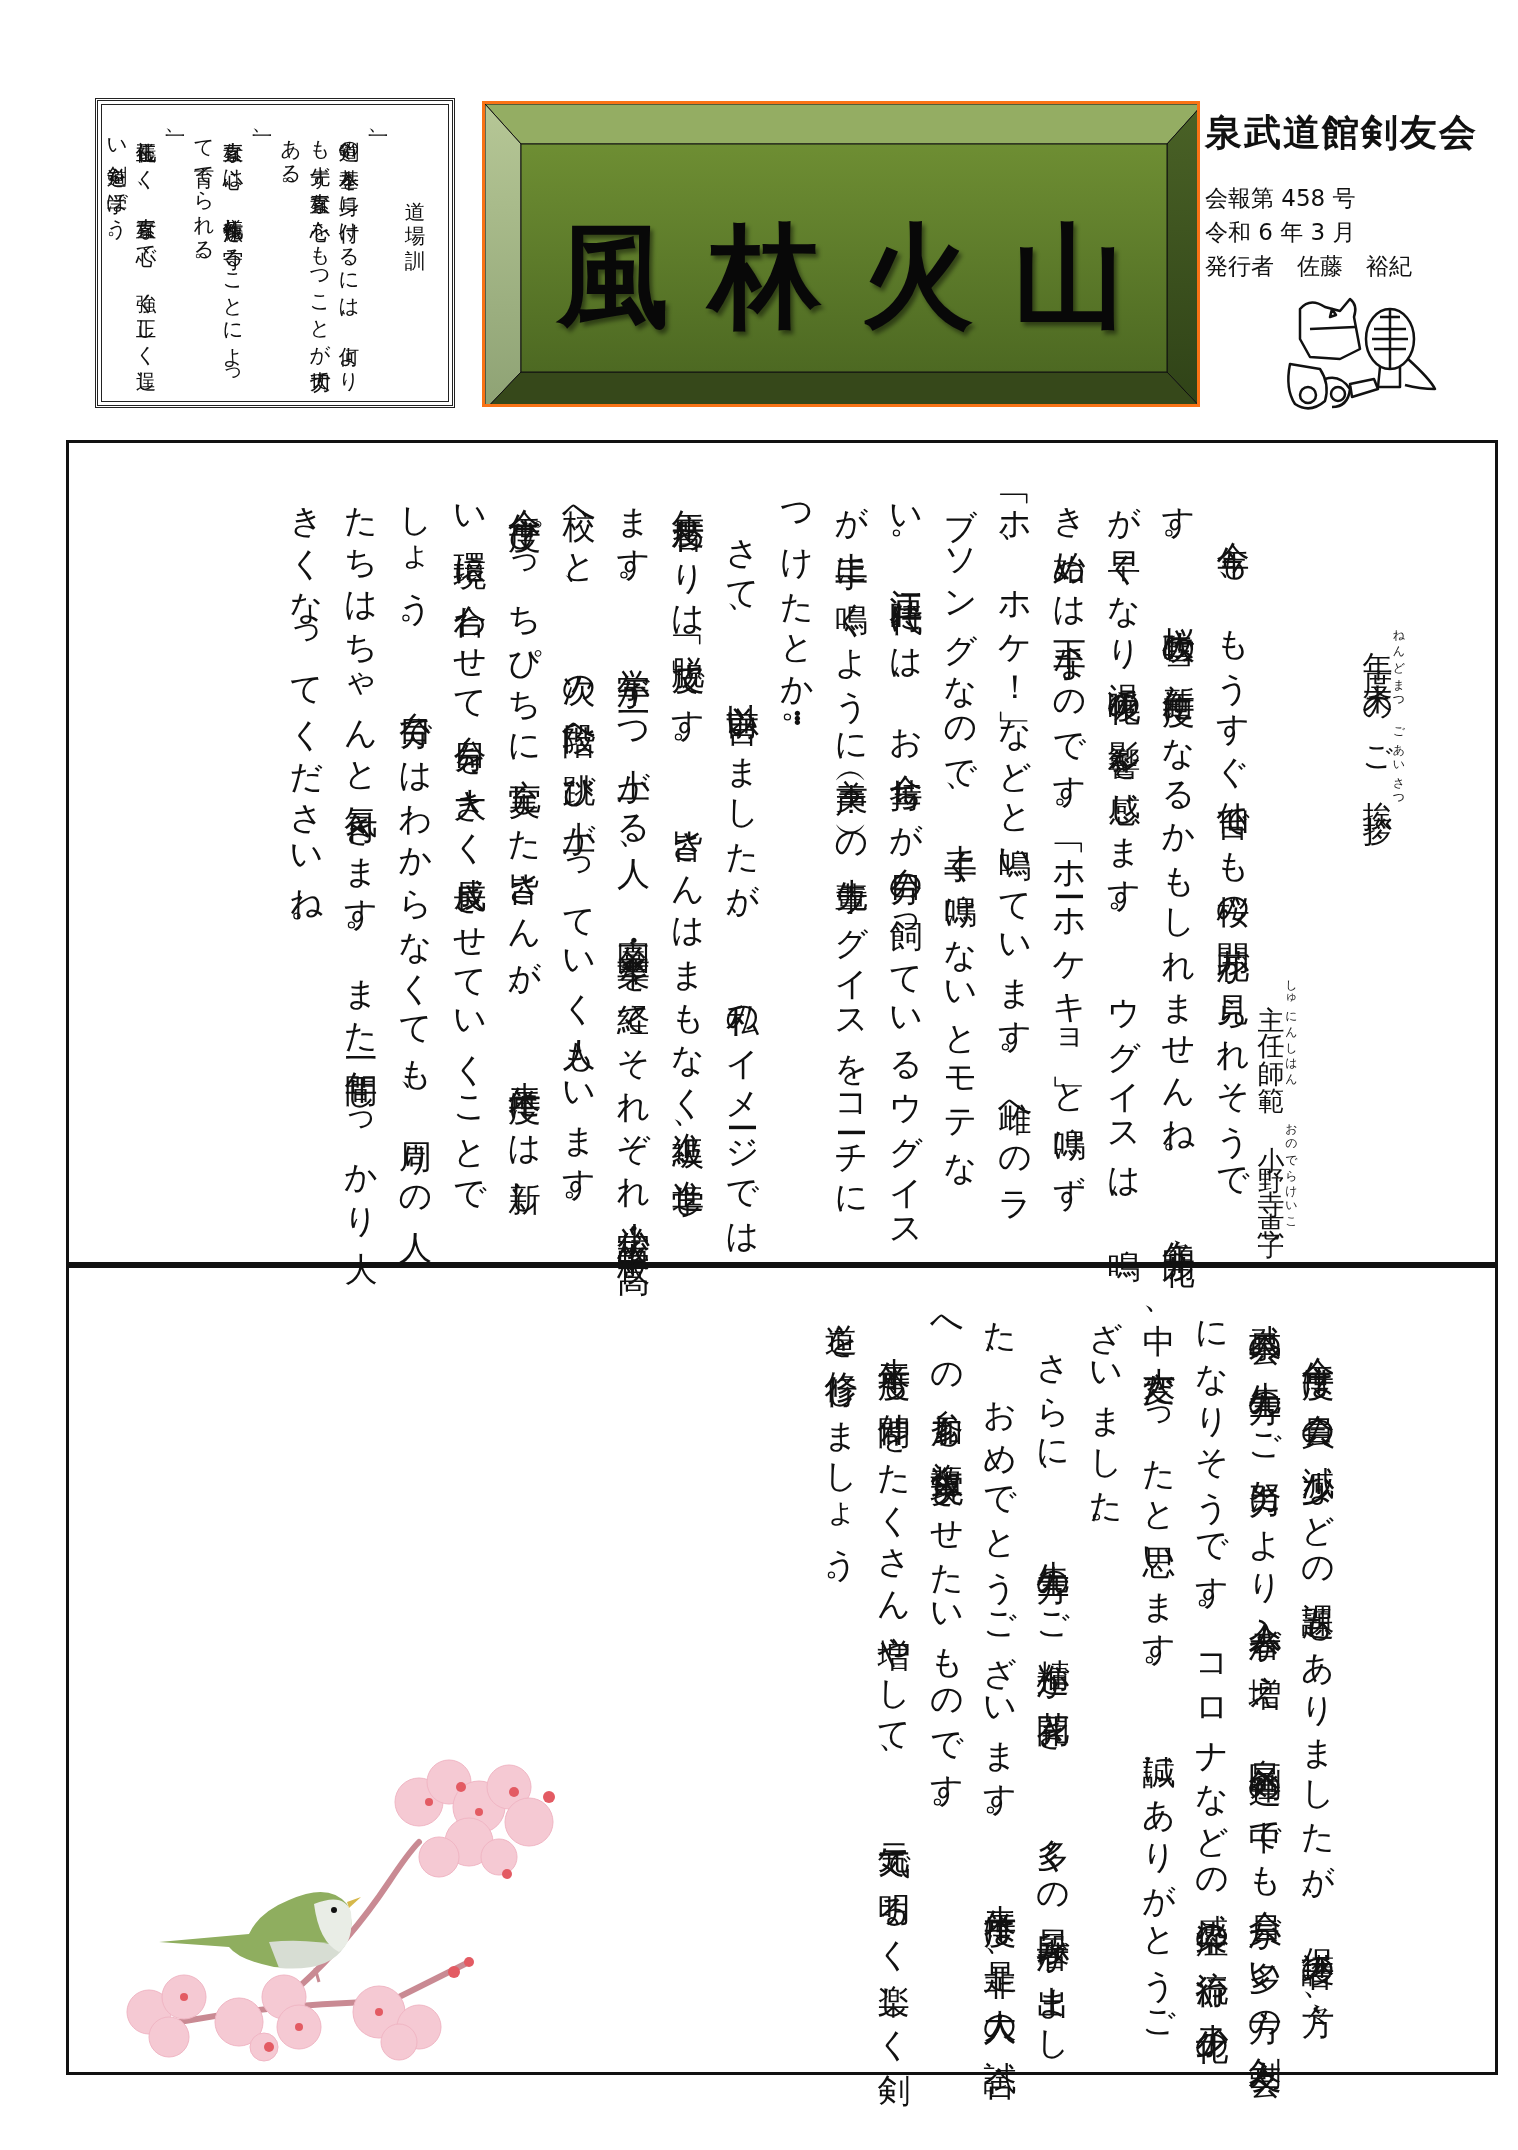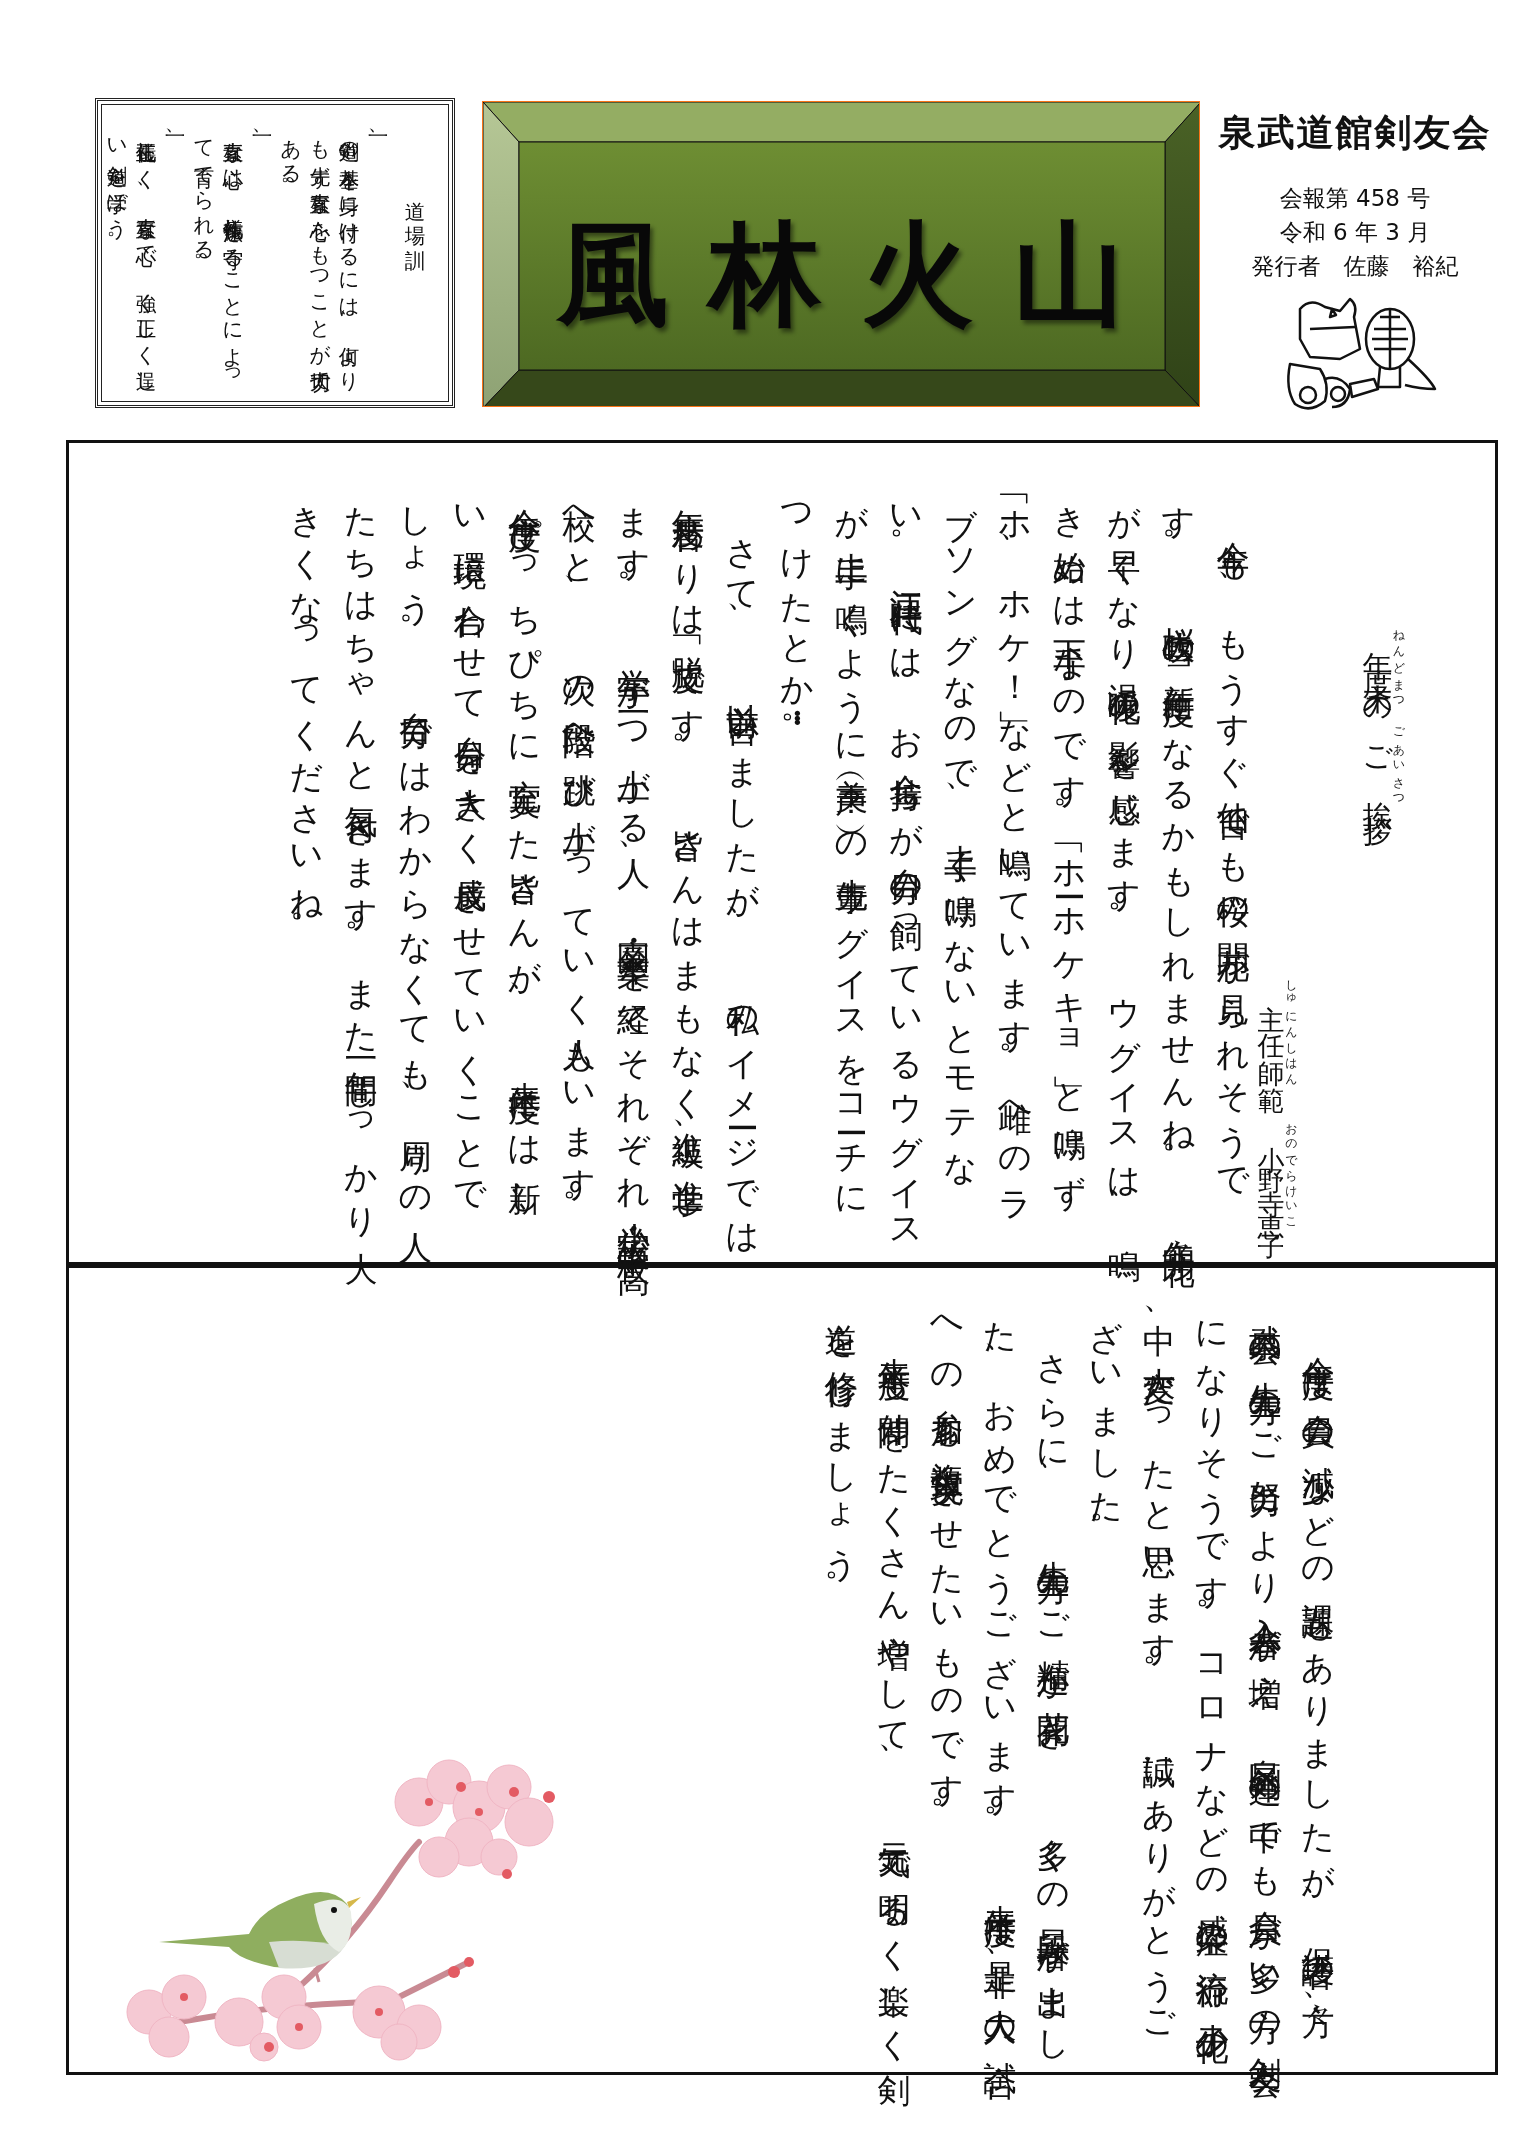--- a/index.html
+++ b/index.html
@@ -13,29 +13,29 @@
   .motto-text { writing-mode: vertical-rl; font-family: "DejaVu Sans", "Liberation Sans", sans-serif;
                 font-size: 20.5px; line-height: 29px; padding: 20px 18px 0 0; height: 100%;
                 box-sizing: border-box; letter-spacing: 1.5px; }
   .motto-title { padding-top: 60px; letter-spacing: 9px; margin-left: 8px; display: block; }
   .motto-item { display: block; }
   .motto-item .mark { display: block; margin-bottom: 6px; }
   .motto-item .body { display: block; padding-top: 0px; }
 
   
   .plaque { position: absolute; left: 482px; top: 101px; width: 718px; height: 306px;
-            box-sizing: border-box; border: 1px solid #f97316; overflow: hidden; padding-left: 8px; }
+            box-sizing: border-box; border: 3px solid #f97316; overflow: hidden; padding-left: 8px; }
   .plaque svg { position: absolute; left: 0; top: 0; }
   .plaque-title { position: absolute; left: 0; right: 0; top: 98px; text-align: center;
                   font-family: "DejaVu Serif", "Liberation Serif", serif; font-weight: bold;
                   font-size: 112px; letter-spacing: 40px; padding-left: 40px; color: #080808;
                   text-shadow: 3px 4px 4px rgba(0,0,0,0.45); }
 
   
-  .masthead { position: absolute; left: 1205px; top: 100px; width: 300px; text-align: center; }
+  .masthead { position: absolute; left: 1205px; top: 100px; width: 300px; }
   .club-name { font-family: "DejaVu Serif", serif; font-weight: bold; font-size: 37px;
                letter-spacing: 2px; margin-top: 8px; }
   .issue-line { font-family: "DejaVu Sans", "Liberation Sans", sans-serif; font-size: 23px;
                 line-height: 34px; }
   .issue-lines { margin-top: 23px; }
   .kendo-art { display: block; margin: 6px auto 0 auto; }
 
   
   .article-top { position: absolute; left: 66px; top: 440px; width: 1432px; height: 825px;
                  border: 3px solid #111; box-sizing: border-box; }

